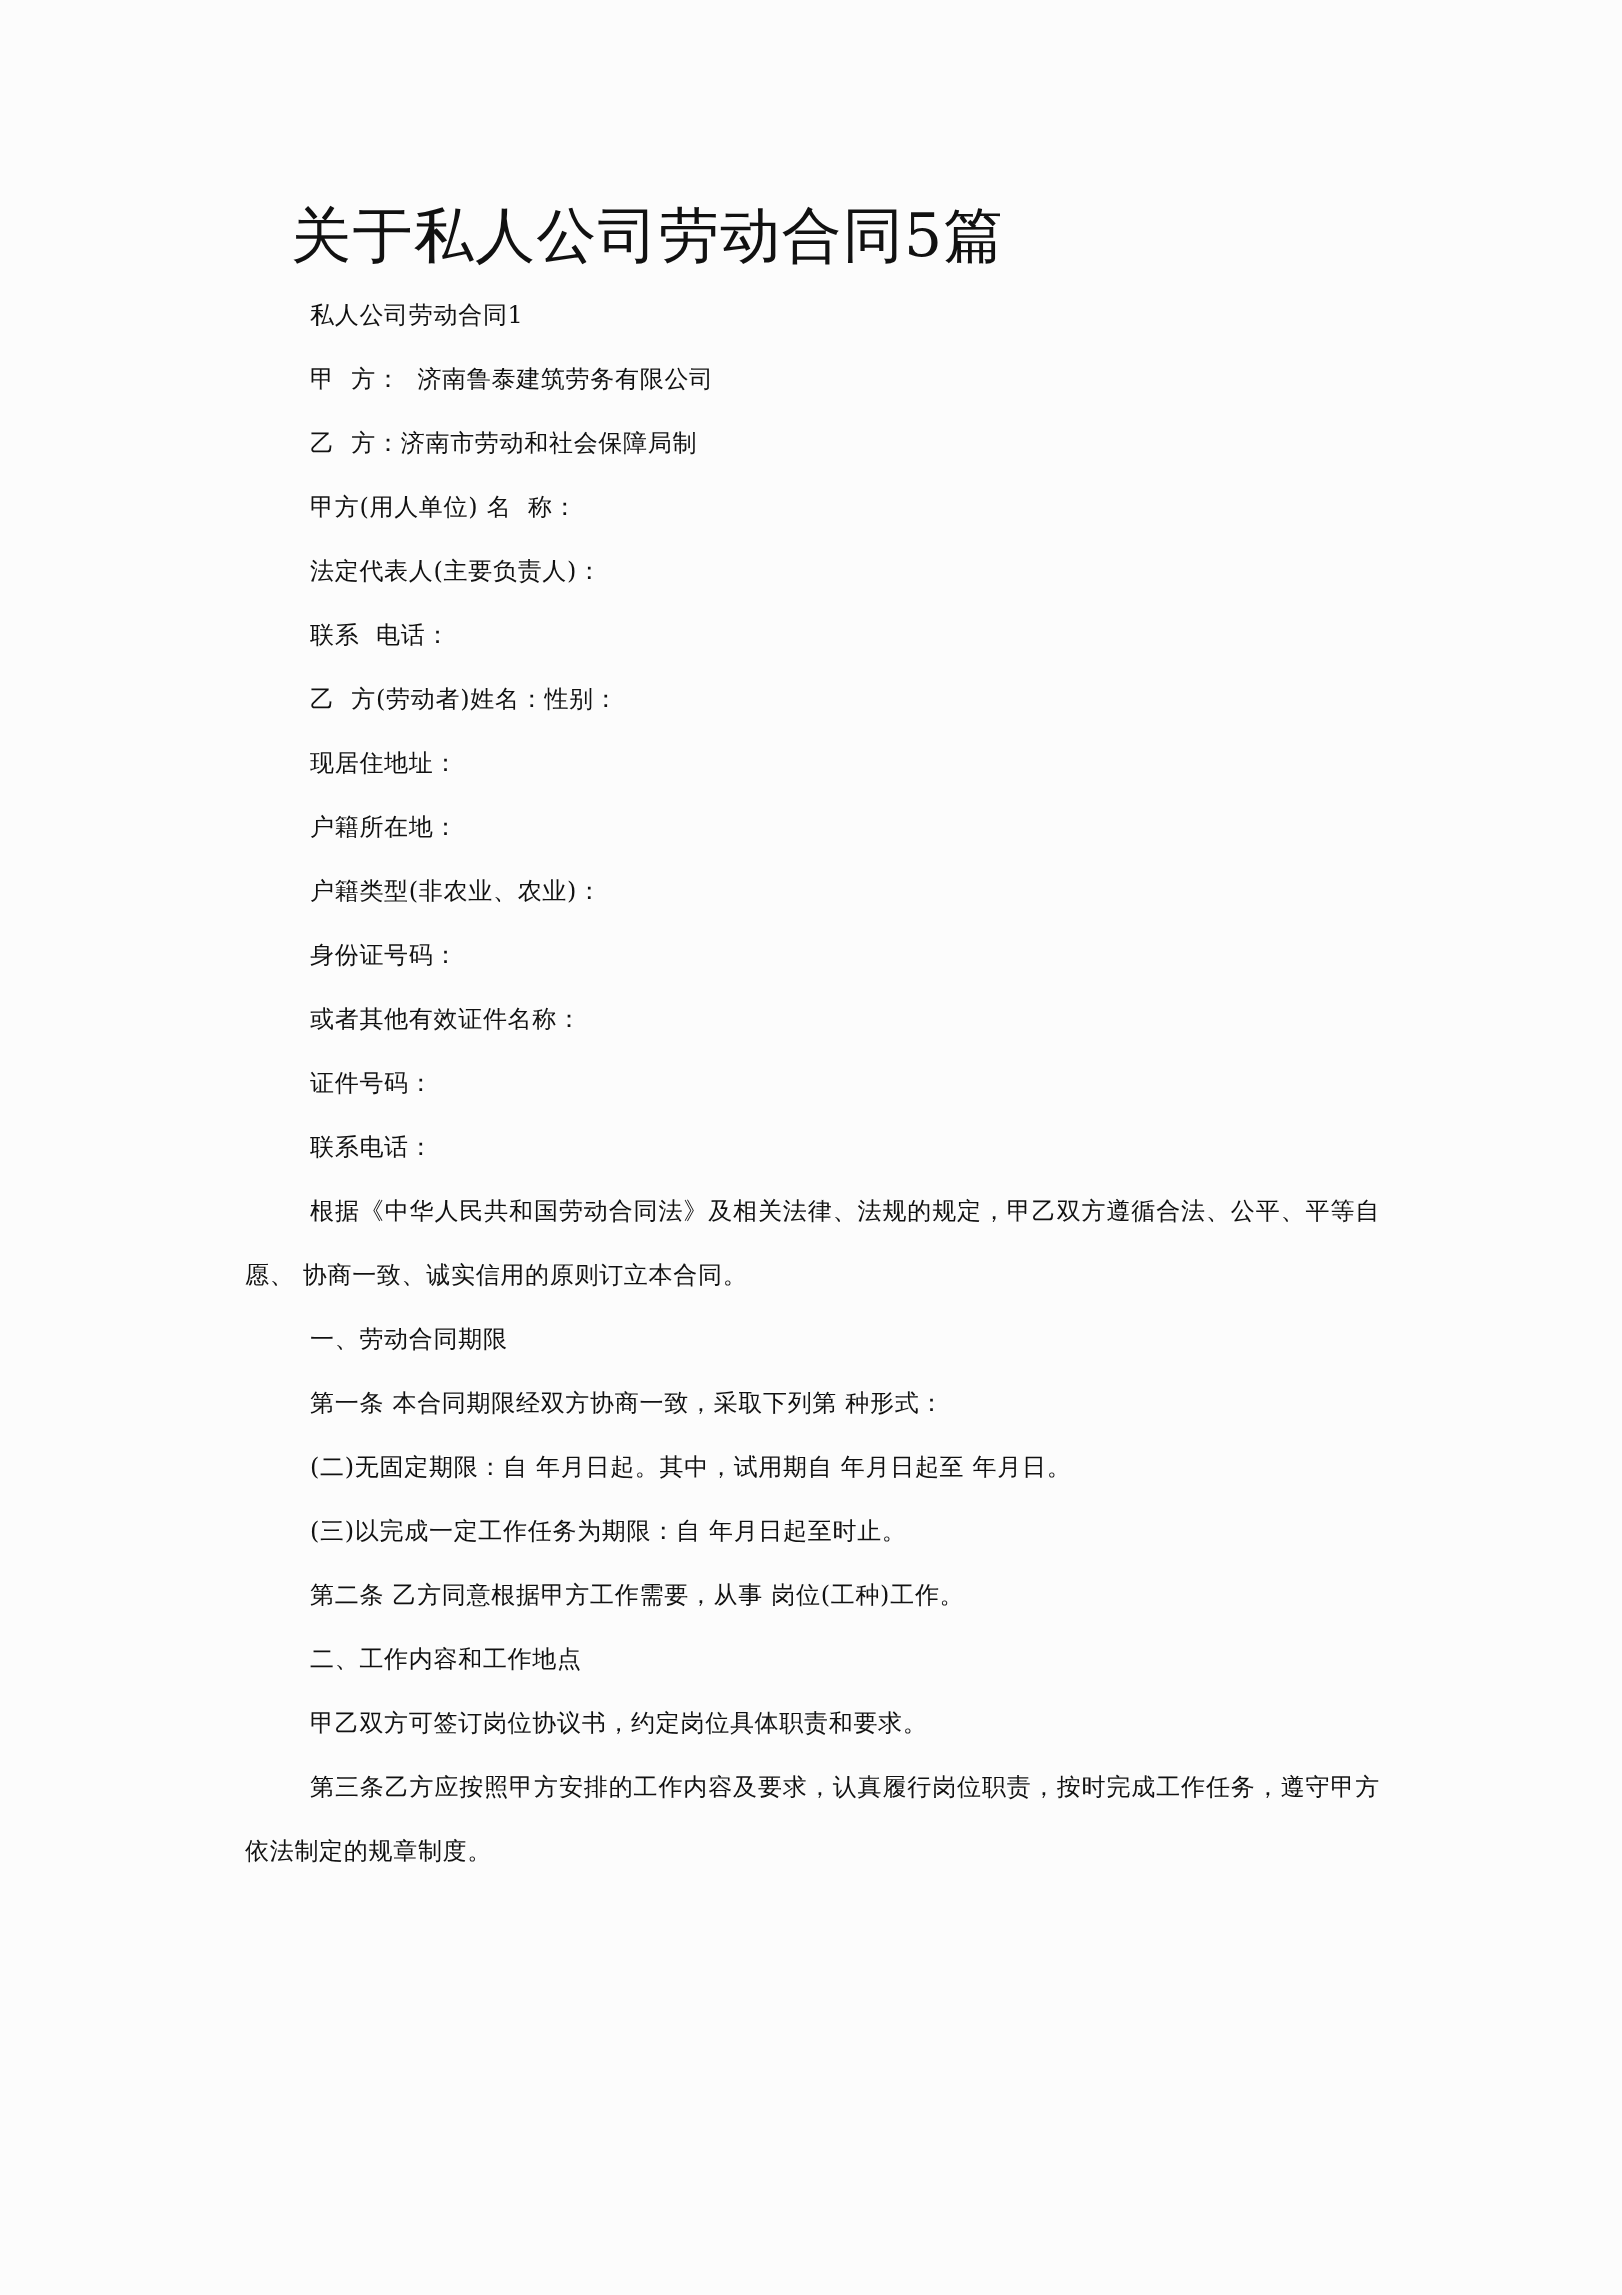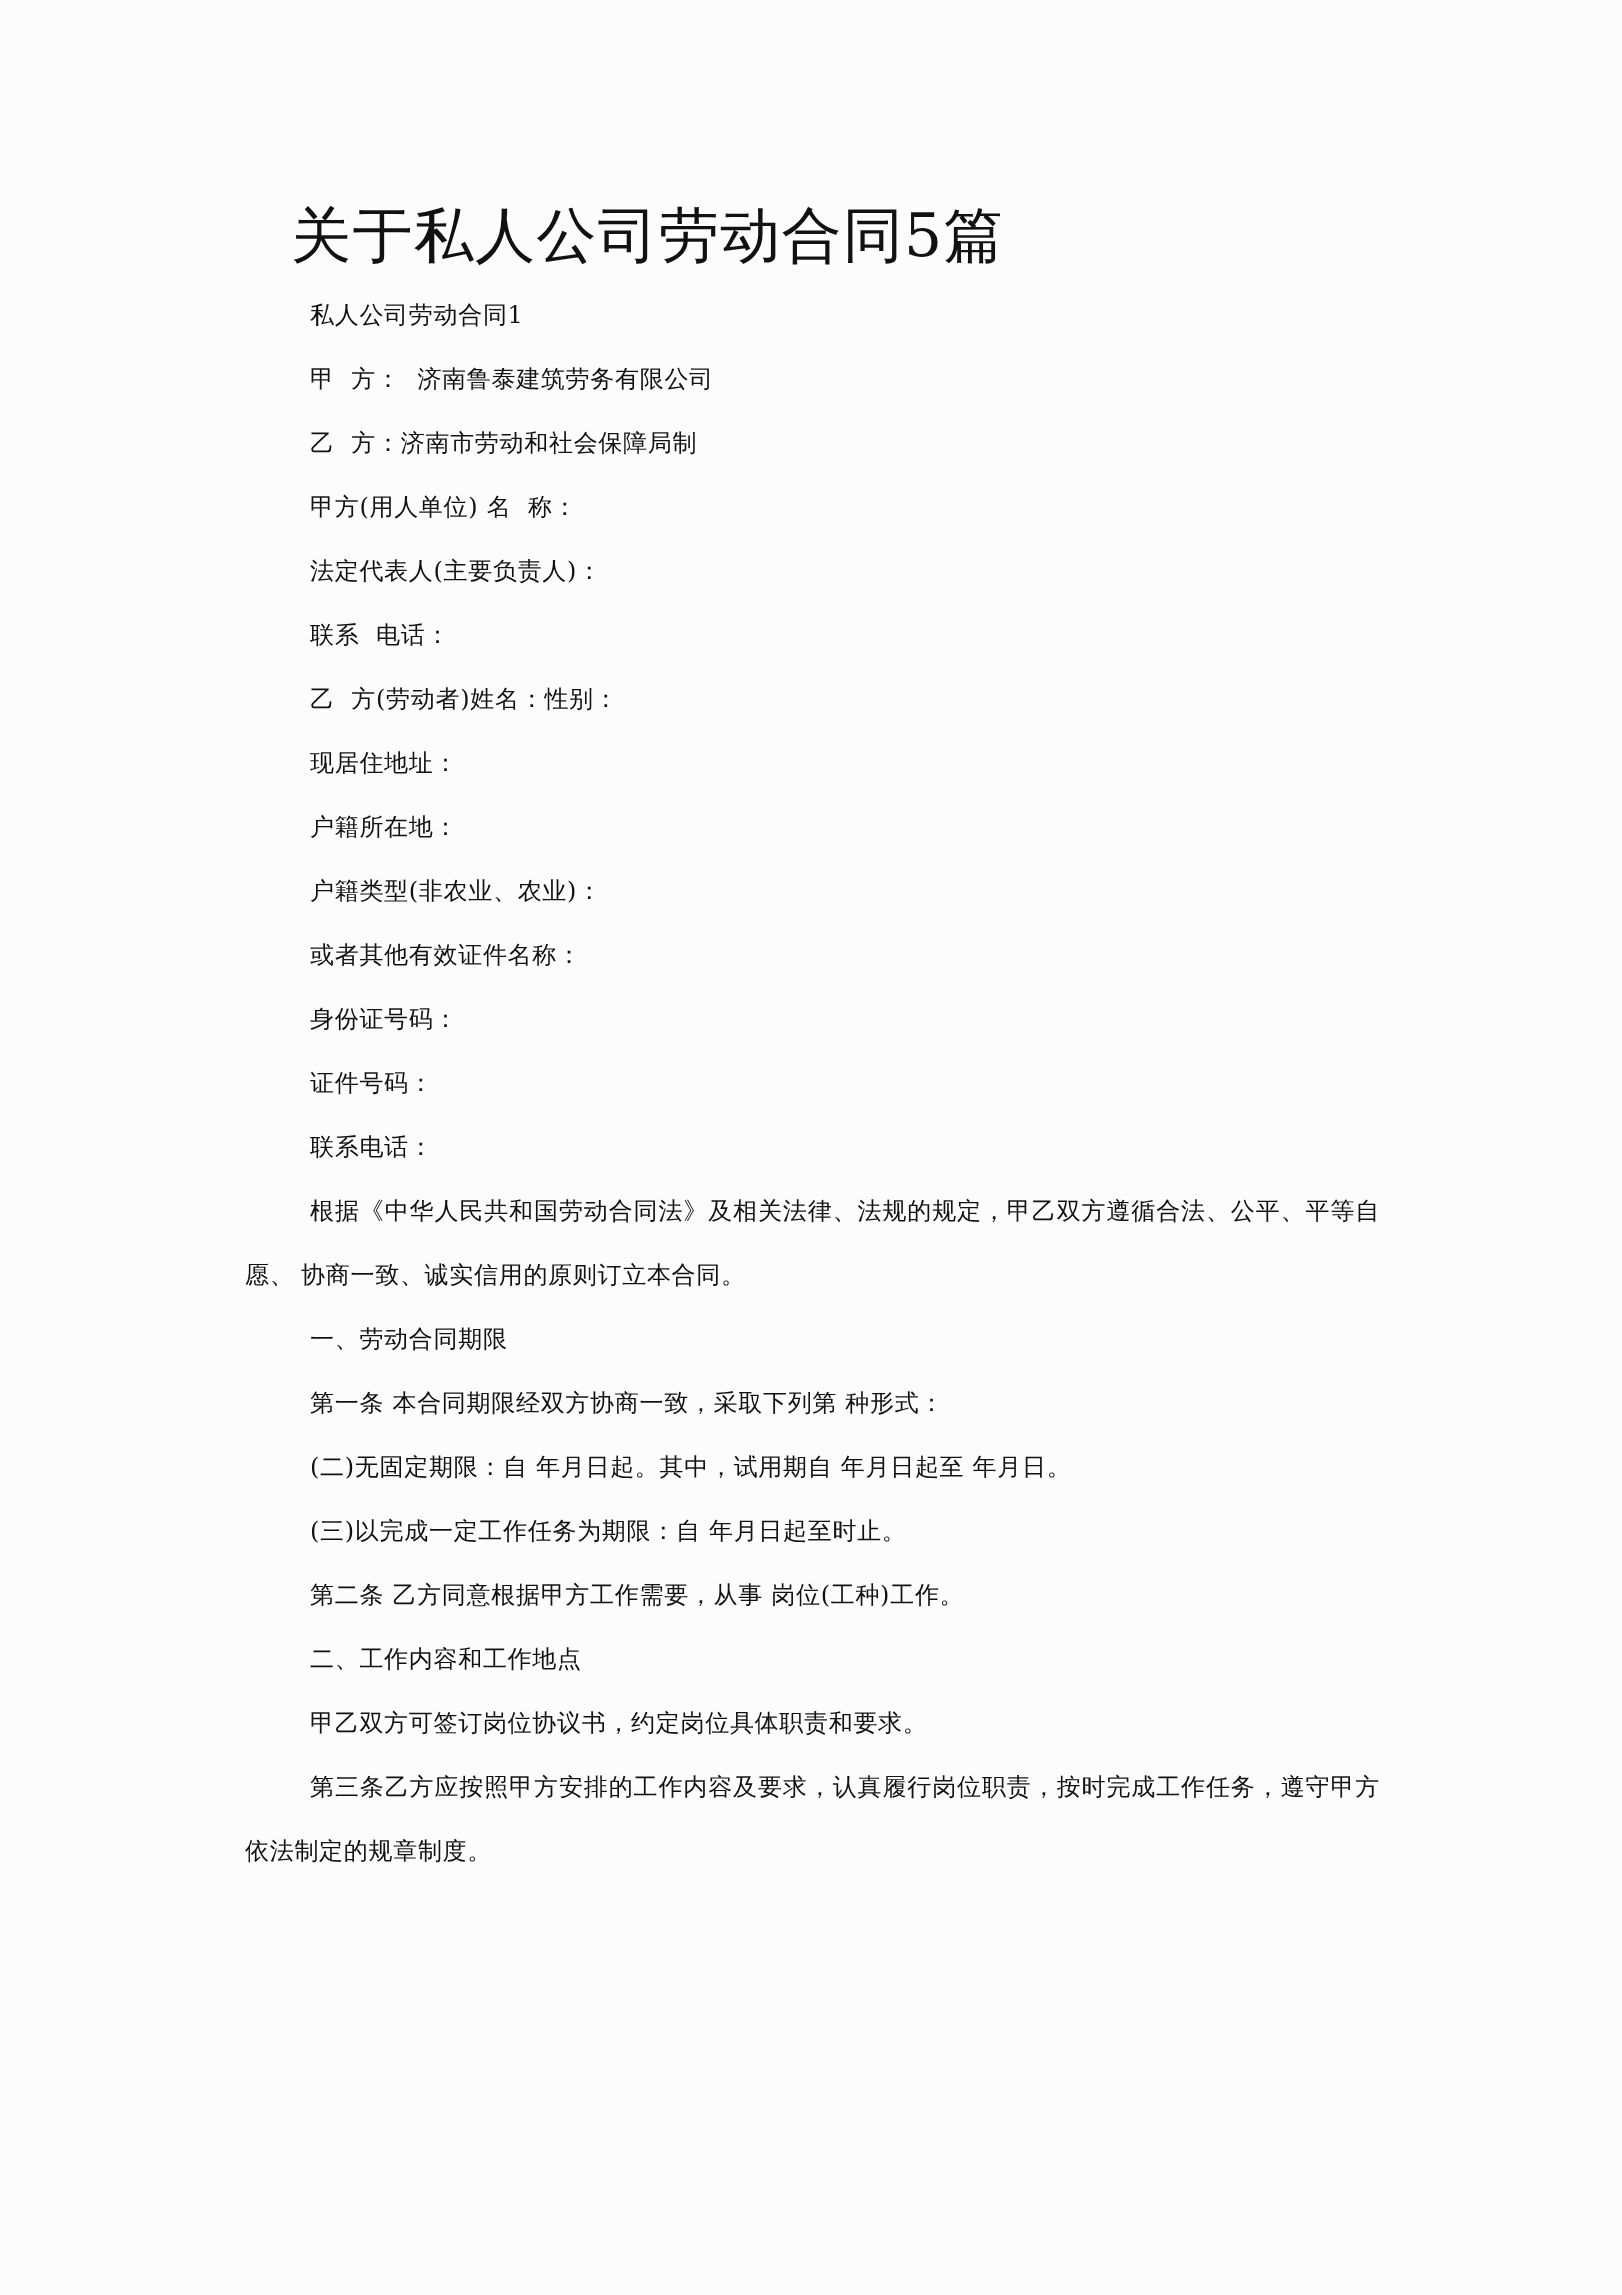--- a/index.html
+++ b/index.html
@@ -45,42 +45,41 @@
       font-size: 24px;
       line-height: 64px;
       text-indent: 65px;
       letter-spacing: 0.7px;
       white-space: normal;
       word-break: break-all;
     }
     .para.justify {
       text-align: justify;
       text-align-last: left;
-      font-family: Liberation Serif, serif;
     }
   </style>
 </head>
 <body>
 
 <div class="page">
   <h1 class="doc-title">关于私人公司劳动合同5篇</h1>
 
   <div class="body">
     <p class="para">私人公司劳动合同1</p>
     <p class="para" style="white-space:pre;">甲  方：  济南鲁泰建筑劳务有限公司</p>
     <p class="para" style="white-space:pre;">乙  方：济南市劳动和社会保障局制</p>
     <p class="para" style="white-space:pre;">甲方(用人单位) 名  称：</p>
     <p class="para">法定代表人(主要负责人)：</p>
     <p class="para" style="white-space:pre;">联系  电话：</p>
     <p class="para" style="white-space:pre;">乙  方(劳动者)姓名：性别：</p>
     <p class="para">现居住地址：</p>
     <p class="para">户籍所在地：</p>
     <p class="para">户籍类型(非农业、农业)：</p>
+    <p class="para">身份证号码：</p>
     <p class="para">或者其他有效证件名称：</p>
-    <p class="para">身份证号码：</p>
     <p class="para">证件号码：</p>
     <p class="para">联系电话：</p>
     <p class="para justify">根据《中华人民共和国劳动合同法》及相关法律、法规的规定，甲乙双方遵循合法、公平、平等自愿、 协商一致、诚实信用的原则订立本合同。</p>
     <p class="para">一、劳动合同期限</p>
     <p class="para">第一条  本合同期限经双方协商一致，采取下列第  种形式：</p>
     <p class="para">(二)无固定期限：自  年月日起。其中，试用期自  年月日起至  年月日。</p>
     <p class="para">(三)以完成一定工作任务为期限：自  年月日起至时止。</p>
     <p class="para">第二条  乙方同意根据甲方工作需要，从事  岗位(工种)工作。</p>
     <p class="para">二、工作内容和工作地点</p>
     <p class="para">甲乙双方可签订岗位协议书，约定岗位具体职责和要求。</p>

